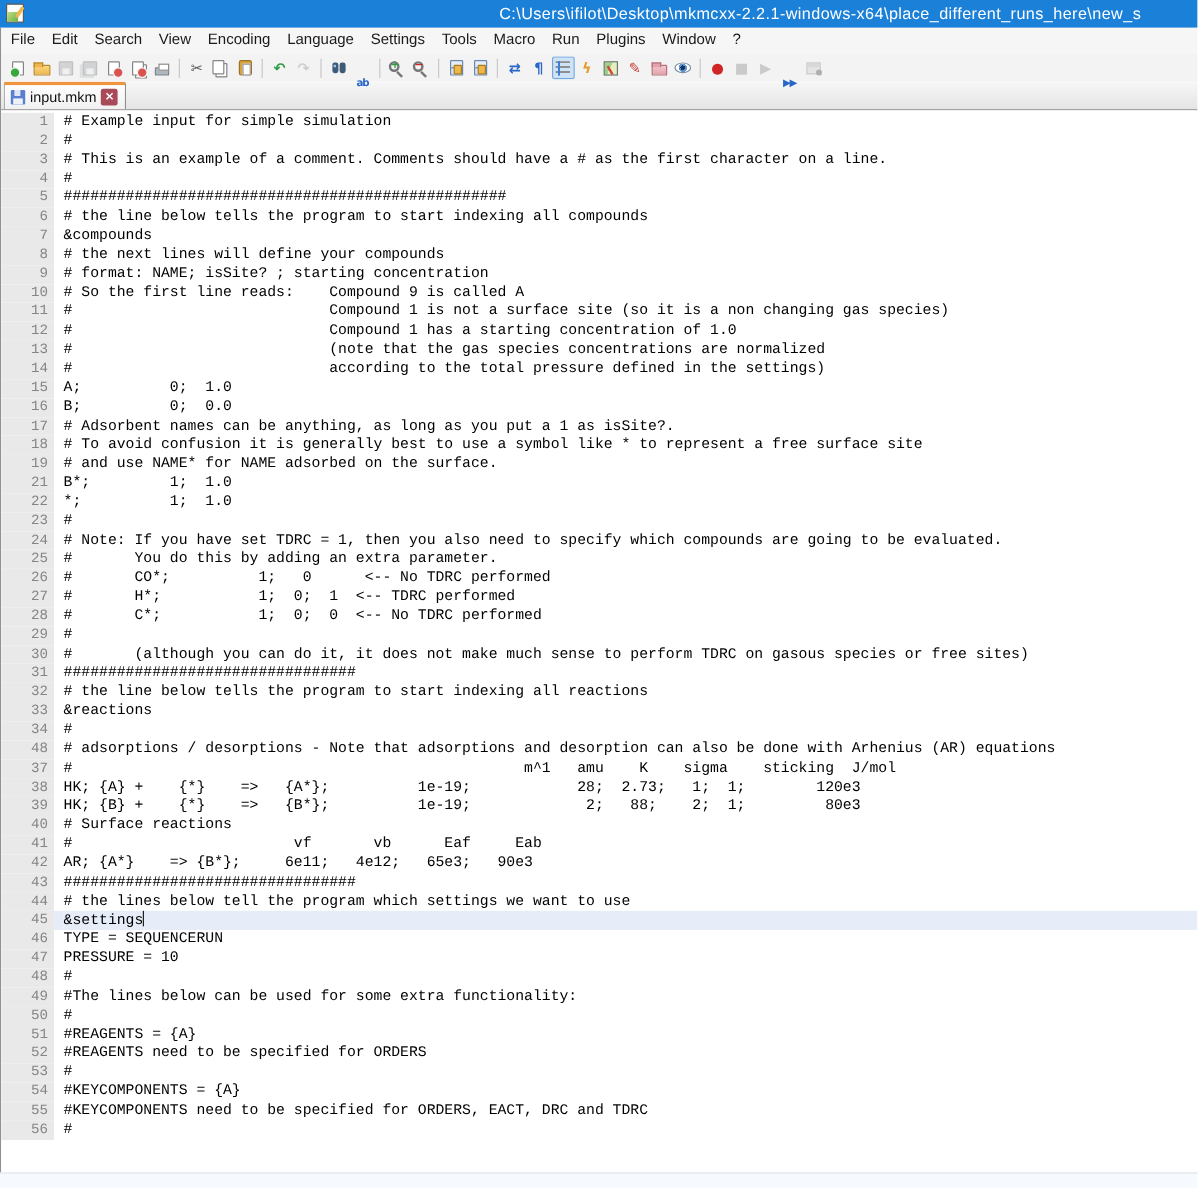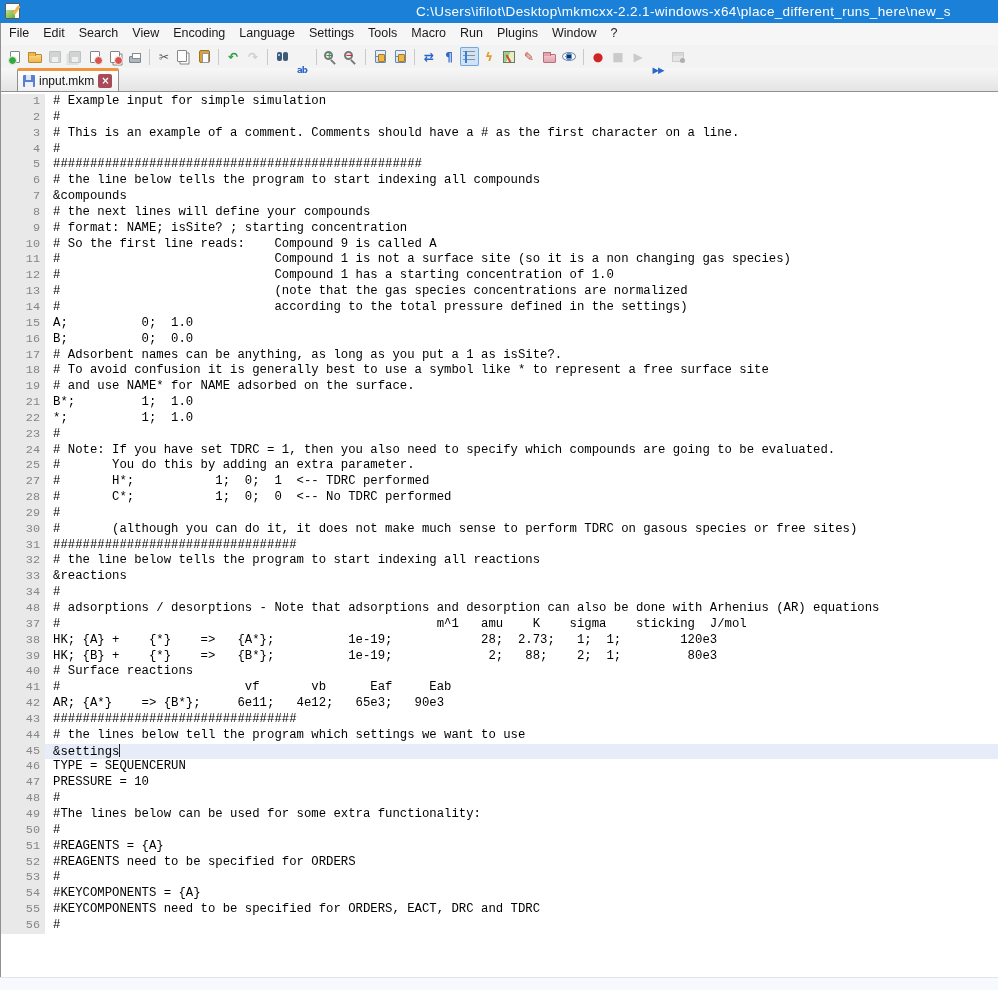--- a/index.html
+++ b/index.html
@@ -95,21 +95,21 @@
         background:radial-gradient(circle at 50% 50%,#16335f 0 2px,#5f93d2 2px 3.5px,#fff 3.5px);}
   .t-macrosave{width:12px;height:10px;background:#cdd2d8;border:1px solid #8d949c;
         position:relative;display:block;}
   .t-macrosave::before{content:"";position:absolute;top:0;left:0;right:0;height:3px;background:#aab1b9;}
   .t-macrosave::after{content:"";position:absolute;right:-2px;bottom:-2px;width:5px;height:5px;
         border-radius:50%;background:#cf2525;}
 
   
   .tabbar{height:24px;background:linear-gradient(#f7f7f7,#e4e4e4);
           border-bottom:1px solid var(--chrome-border);display:flex;align-items:flex-end;}
-  .tab{height:23px;margin-left:16px;display:flex;align-items:center;gap:4px;padding:0 6px 0 5px;
+  .tab{height:23px;margin-left:2px;display:flex;align-items:center;gap:4px;padding:0 6px 0 5px;
        background:linear-gradient(#fefefe,#f1f1f1);border:1px solid #8f8f8f;border-bottom:none;
        border-top:3px solid var(--tab-accent);border-radius:2px 2px 0 0;font-size:12px;color:#111;}
   .floppy-icon{width:12px;height:12px;background:#5b7fd0;border-radius:1px;position:relative;display:block;}
   .floppy-icon::before{content:"";position:absolute;left:3px;top:0;width:5px;height:5px;background:#dfe6f2;}
   .floppy-icon::after{content:"";position:absolute;left:2px;bottom:0;width:8px;height:5px;background:#eef2f8;}
   .tab-close{width:14px;height:14px;background:#a94a59;border-radius:2px;color:#fff;
        font:bold 10px/14px "DejaVu Sans",sans-serif;text-align:center;}
 
   
   .editor{position:relative;background:#fff;height:897px;overflow:hidden;
@@ -278,20 +278,21 @@
         <div class="row"><span class="ln">15</span><span class="fold"></span><span class="code">A;          0;  1.0</span></div>
         <div class="row"><span class="ln">16</span><span class="fold"></span><span class="code">B;          0;  0.0</span></div>
         <div class="row"><span class="ln">17</span><span class="fold"></span><span class="code"># Adsorbent names can be anything, as long as you put a 1 as isSite?.</span></div>
         <div class="row"><span class="ln">18</span><span class="fold"></span><span class="code"># To avoid confusion it is generally best to use a symbol like * to represent a free surface site</span></div>
         <div class="row"><span class="ln">19</span><span class="fold"></span><span class="code"># and use NAME* for NAME adsorbed on the surface.</span></div>
         <div class="row"><span class="ln">21</span><span class="fold"></span><span class="code">B*;         1;  1.0</span></div>
         <div class="row"><span class="ln">22</span><span class="fold"></span><span class="code">*;          1;  1.0</span></div>
         <div class="row"><span class="ln">23</span><span class="fold"></span><span class="code">#</span></div>
         <div class="row"><span class="ln">24</span><span class="fold"></span><span class="code"># Note: If you have set TDRC = 1, then you also need to specify which compounds are going to be evaluated.</span></div>
         <div class="row"><span class="ln">25</span><span class="fold"></span><span class="code">#       You do this by adding an extra parameter.</span></div>
+        <div class="row"><span class="ln">26</span><span class="fold"></span><span class="code">#       CO*;          1;   0      &lt;-- No TDRC performed</span></div>
         <div class="row"><span class="ln">27</span><span class="fold"></span><span class="code">#       H*;           1;  0;  1  &lt;-- TDRC performed</span></div>
         <div class="row"><span class="ln">28</span><span class="fold"></span><span class="code">#       C*;           1;  0;  0  &lt;-- No TDRC performed</span></div>
         <div class="row"><span class="ln">29</span><span class="fold"></span><span class="code">#</span></div>
         <div class="row"><span class="ln">30</span><span class="fold"></span><span class="code">#       (although you can do it, it does not make much sense to perform TDRC on gasous species or free sites)</span></div>
         <div class="row"><span class="ln">31</span><span class="fold"></span><span class="code">#################################</span></div>
         <div class="row"><span class="ln">32</span><span class="fold"></span><span class="code"># the line below tells the program to start indexing all reactions</span></div>
         <div class="row"><span class="ln">33</span><span class="fold"></span><span class="code">&amp;reactions</span></div>
         <div class="row"><span class="ln">34</span><span class="fold"></span><span class="code">#</span></div>
         <div class="row"><span class="ln">48</span><span class="fold"></span><span class="code"># adsorptions / desorptions - Note that adsorptions and desorption can also be done with Arhenius (AR) equations</span></div>
         <div class="row"><span class="ln">37</span><span class="fold"></span><span class="code">#                                                   m^1   amu    K    sigma    sticking  J/mol</span></div>

